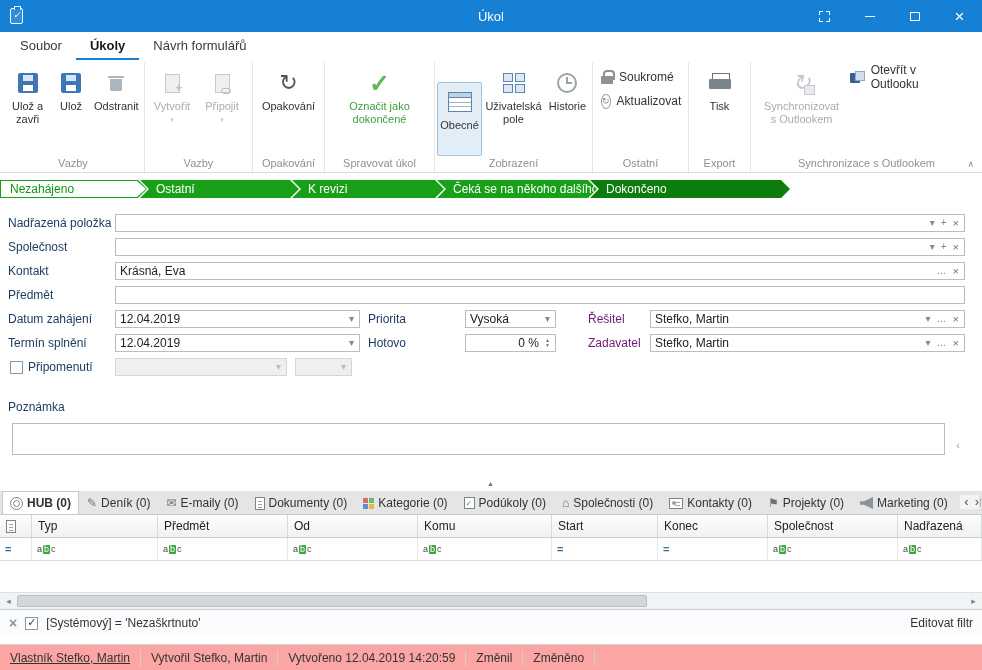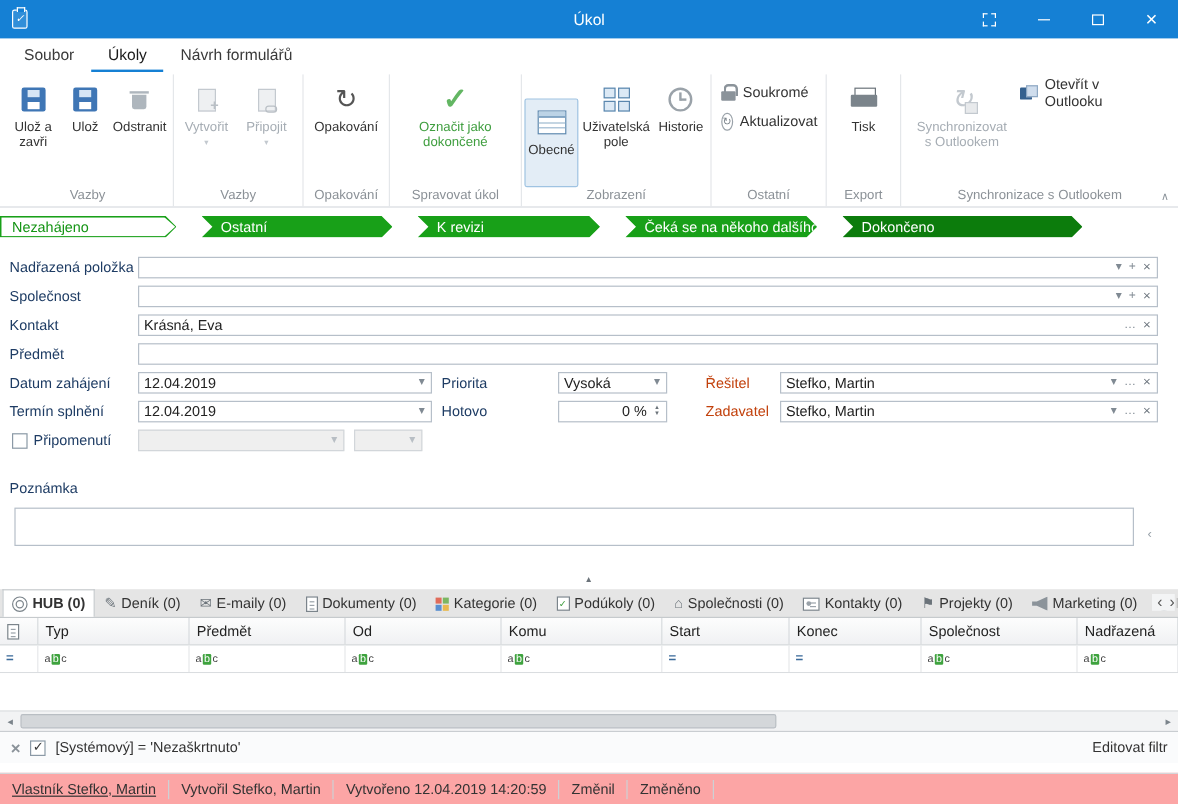--- a/index.html
+++ b/index.html
@@ -26,21 +26,21 @@
       linear-gradient(#fff,#fff) right 0 bottom 0/4px 1px,
       linear-gradient(#fff,#fff) right 0 bottom 0/1px 4px;
     background-repeat:no-repeat; }
   .ic-min { width:10px; height:1px; background:#fff; }
   .ic-max { width:10px; height:9px; border:1px solid #fff; }
   .ic-x { font-size:17px; line-height:1; color:#fff; }
 
   
   .menubar { flex:0 0 28px; background:#fff; display:flex; align-items:flex-end; padding-left:6px; }
   .menutab { padding:5px 14px 5px; font-size:13px; color:#3a3a3a; border-bottom:2px solid transparent; }
-  .menutab.active { color:#1a1a1a; font-weight:normal; border-bottom:2px solid #1580d4; }
+  .menutab.active { color:#1a1a1a; font-weight:bold; border-bottom:2px solid #1580d4; }
 
   
   .ribbon { flex:0 0 96px; background:#fff; border-bottom:1px solid #d7dbdf; display:flex; padding:2px 0 0 2px; position:relative; }
   .rgroup { display:flex; flex-direction:column; }
   .rgroup + .rgroup { border-left:1px solid #e4e7ea; }
   .rg-body { flex:1; display:flex; align-items:flex-start; padding:1px 2px 0; }
   .rg-label { height:16px; line-height:15px; text-align:center; font-size:11px; color:#8b9197; }
   .rbtn { min-height:74px; display:flex; flex-direction:column; align-items:center; padding-top:5px; gap:3px;
           font-size:11px; color:#333; text-align:center; line-height:1.15; border:1px solid transparent; border-radius:2px; }
   .rbtn .ricon { height:28px; display:flex; align-items:center; justify-content:center; }
@@ -81,36 +81,36 @@
   .ic-print::after { content:""; position:absolute; left:0; top:6px; width:22px; height:10px; background:#7b848b; border-radius:1px; }
   .ic-sync { position:relative; width:26px; height:26px; display:flex; align-items:center; justify-content:center; }
   .ic-sync .syncg { font-size:22px; color:#c3c9cf; line-height:1; }
   .ic-sync::after { content:""; position:absolute; right:0; bottom:1px; width:9px; height:8px; background:#e8eaec; border:1px solid #c3c9cf; }
   .ic-outlook { width:15px; height:13px; position:relative; }
   .ic-outlook::before { content:""; position:absolute; left:0; top:2px; width:10px; height:10px; background:#35618f; border-radius:1px; }
   .ic-outlook::after { content:""; position:absolute; right:0; top:0; width:8px; height:8px; background:#cfdded; border:1px solid #8fa9c4; }
 
   
   .wfwrap { flex:0 0 26px; background:#fff; padding-top:7px; }
-  .wf { display:flex; height:18px;gap:28px; }
+  .wf { display:flex; height:18px; }
   .wfstep { position:relative; height:18px; flex:0 0 auto; }
   .wfstep + .wfstep { margin-left:-7px; }
   .wfstep.mid { background:#18a018; clip-path:polygon(0 0, calc(100% - 9px) 0, 100% 50%, calc(100% - 9px) 100%, 0 100%, 9px 50%); }
   .wfstep.last { background:#0c7c0c; clip-path:polygon(0 0, calc(100% - 9px) 0, 100% 50%, calc(100% - 9px) 100%, 0 100%, 9px 50%); }
   .wf-outer { position:absolute; inset:0; background:#18a018; clip-path:polygon(0 0, calc(100% - 9px) 0, 100% 50%, calc(100% - 9px) 100%, 0 100%); }
   .wf-inner { position:absolute; inset:1px; background:#fff; clip-path:polygon(0 0, calc(100% - 9px) 0, 100% 50%, calc(100% - 9px) 100%, 0 100%); }
   .wf-label { position:absolute; inset:0; display:flex; align-items:center; padding-left:16px; font-size:12px; color:#fff; white-space:nowrap; }
   .wfstep.first .wf-label { color:#149414; padding-left:10px; }
 
   
   .form { flex:0 0 292px; background:#fff; padding-top:12px; position:relative; }
   .frow { display:flex; align-items:center; height:24px; padding-right:17px; }
   .flabel { flex:0 0 115px; padding-left:8px; color:#1e3c64; }
   .flabel2 { flex:0 0 105px; padding-left:8px; color:#1e3c64; }
-  .flabel3 { flex:0 0 94px; padding-left:32px; color:#c2410c; }
+  .flabel3 { flex:0 0 94px; padding-left:32px; color:#701a75; }
   .fctl { height:18px; border:1px solid #b6bfc9; background:#fff; display:flex; align-items:center; padding:0 2px 0 4px; }
   .fctl.grow { flex:1; }
   .w245 { flex:0 0 245px; } .w91 { flex:0 0 91px; } .w172 { flex:0 0 172px; } .w57 { flex:0 0 57px; }
   .fctl.disabled { background:#efefef; border-color:#d2d6da; }
   .fctl.disabled .gb { color:#b8bec4; }
   .fval { flex:1; color:#222; white-space:nowrap; overflow:hidden; }
   .fval.right { text-align:right; padding-right:3px; }
   .gb { color:#808a93; font-size:10px; padding:0 3px; line-height:1; }
   .gb.x { color:#6a737c; font-size:11px; }
   .spin { display:flex; flex-direction:column; justify-content:center; }

